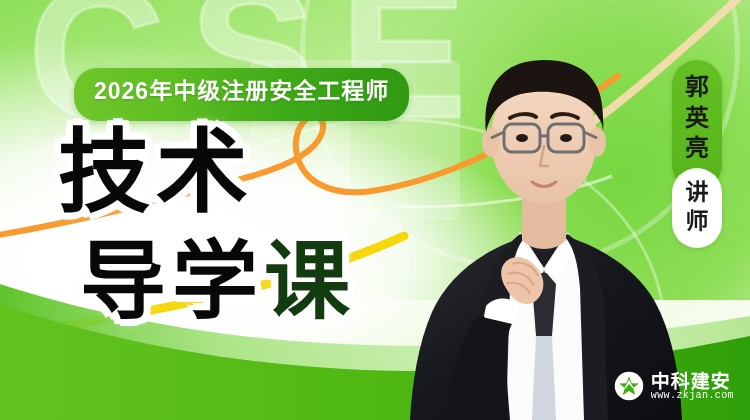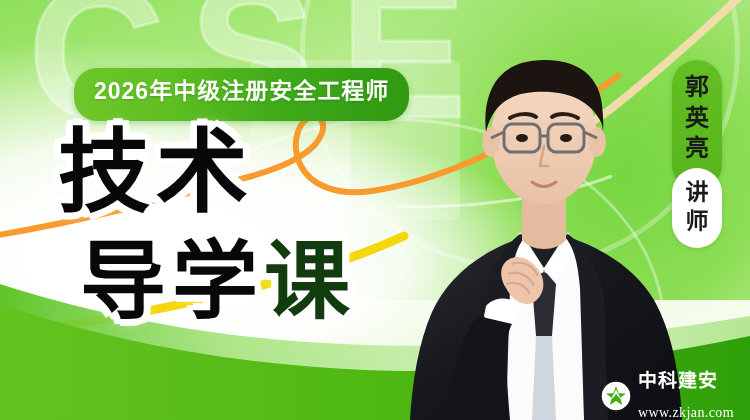--- a/index.html
+++ b/index.html
@@ -120,31 +120,31 @@
   }
   .teacher-role span{
     color:#1a1a1a;font-size:23px;font-weight:700;line-height:1.26;
   }
 
   
   .person{position:absolute;right:56px;bottom:0;width:300px;height:400px;z-index:5;}
 
   
   .logo{
-    position:absolute;right:16px;bottom:0;
+    position:absolute;right:16px;bottom:19px;
     display:flex;align-items:center;gap:7px;z-index:12;
   }
   .logo-mark{width:30px;height:30px;flex:0 0 30px;}
   .logo-txt{display:flex;flex-direction:column;line-height:1;}
   .logo-cn{
     color:#ffffff;font-size:19px;font-weight:700;letter-spacing:1px;
   }
   .logo-url{
-    color:#ffffff;font-size:14px;letter-spacing:0.4px;margin-top:16px;
-    font-family:Liberation Serif, serif;
+    color:#ffffff;font-size:10px;letter-spacing:0.4px;margin-top:0;
+    font-family:Liberation Mono, monospace;
   }
 </style>
 </head>
 <body>
 
 <div id="banner">
 
   <div class="bg-base"></div>
   <div class="bg-topright"></div>
   <div class="bg-softwhite"></div>

